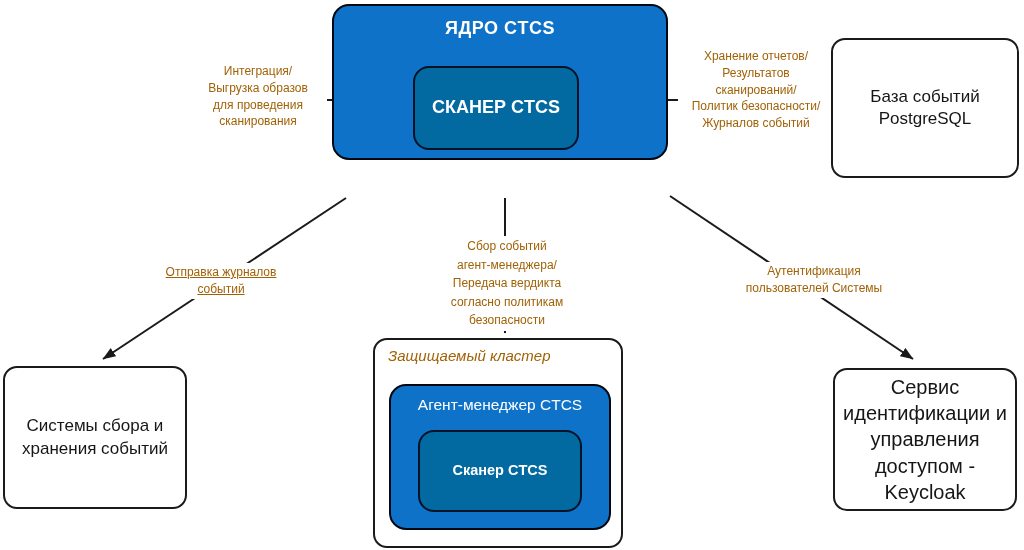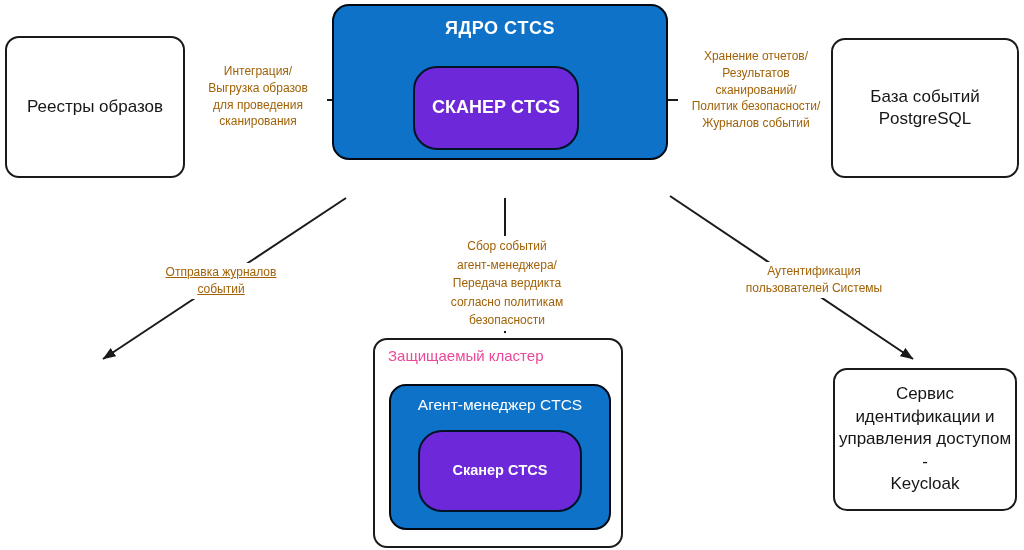--- a/index.html
+++ b/index.html
@@ -15,27 +15,27 @@
     color:#161616;font-size:17px;line-height:1.32;white-space:pre-line;z-index:2;
   }
   .blue{
     background:#0e72c9;border:2px solid #000913;color:#ffffff;border-radius:17px;
   }
   .core-title{
     position:absolute;top:11px;left:0;width:100%;text-align:center;
     font-weight:bold;font-size:18px;letter-spacing:.5px;color:#ffffff;
   }
   .inner-box{
-    position:absolute;box-sizing:border-box;background:#6d28d9;
-    border:2px solid #001226;border-radius:24px;
+    position:absolute;box-sizing:border-box;background:#0369a1;
+    border:2px solid #001226;border-radius:16px;
     display:flex;align-items:center;justify-content:center;
     color:#ffffff;font-weight:bold;text-align:center;
   }
   .cluster-title{
-    position:absolute;top:6px;left:13px;font-size:15px;color:#ec4899;
+    position:absolute;top:6px;left:13px;font-size:15px;color:#a16207;font-style:italic;
   }
   .edge-label{
     position:absolute;z-index:1;background:#ffffff;color:#a16207;
     font-size:12px;line-height:1.4;text-align:center;white-space:pre-line;
     padding:1px 2px;
   }
 </style>
 </head>
 <body>
 
@@ -71,32 +71,33 @@
 согласно политикам
 безопасности</div>
   <div class="edge-label" style="left:733px;top:262px;width:158px;">Аутентификация
 пользователей Системы</div>
 
   <div class="node blue" style="left:332px;top:4px;width:336px;height:156px;">
     <div class="core-title">ЯДРО CTCS</div>
     <div class="inner-box" style="left:79px;top:60px;width:166px;height:84px;font-size:18px;">СКАНЕР CTCS</div>
   </div>
 
-  <div class="node" style="left:5px;top:36px;width:180px;height:142px;">Реестры образов</div>
 
   <div class="node" style="left:831px;top:38px;width:188px;height:140px;">База событий
 PostgreSQL</div>
 
+  <div class="node" style="left:3px;top:366px;width:184px;height:143px;">Системы сбора и
+хранения событий</div>
 
   <div class="node" style="left:373px;top:338px;width:250px;height:210px;justify-content:flex-start;align-items:flex-start;">
     <div class="cluster-title">Защищаемый кластер</div>
     <div class="blue" style="position:absolute;left:14px;top:44px;width:222px;height:146px;box-sizing:border-box;">
       <div style="position:absolute;top:9px;left:0;width:100%;text-align:center;font-weight:normal;font-size:15.5px;color:#fff;">Агент-менеджер CTCS</div>
       <div class="inner-box" style="left:27px;top:44px;width:164px;height:82px;font-size:14.5px;">Сканер CTCS</div>
     </div>
   </div>
 
-  <div class="node" style="left:833px;top:368px;width:184px;height:143px;font-size:17px;">Сервис
+  <div class="node" style="left:833px;top:368px;width:184px;height:143px;font-size:20px;">Сервис
 идентификации и
 управления доступом -
 Keycloak</div>
 
 </div>
 
 </body></html>

